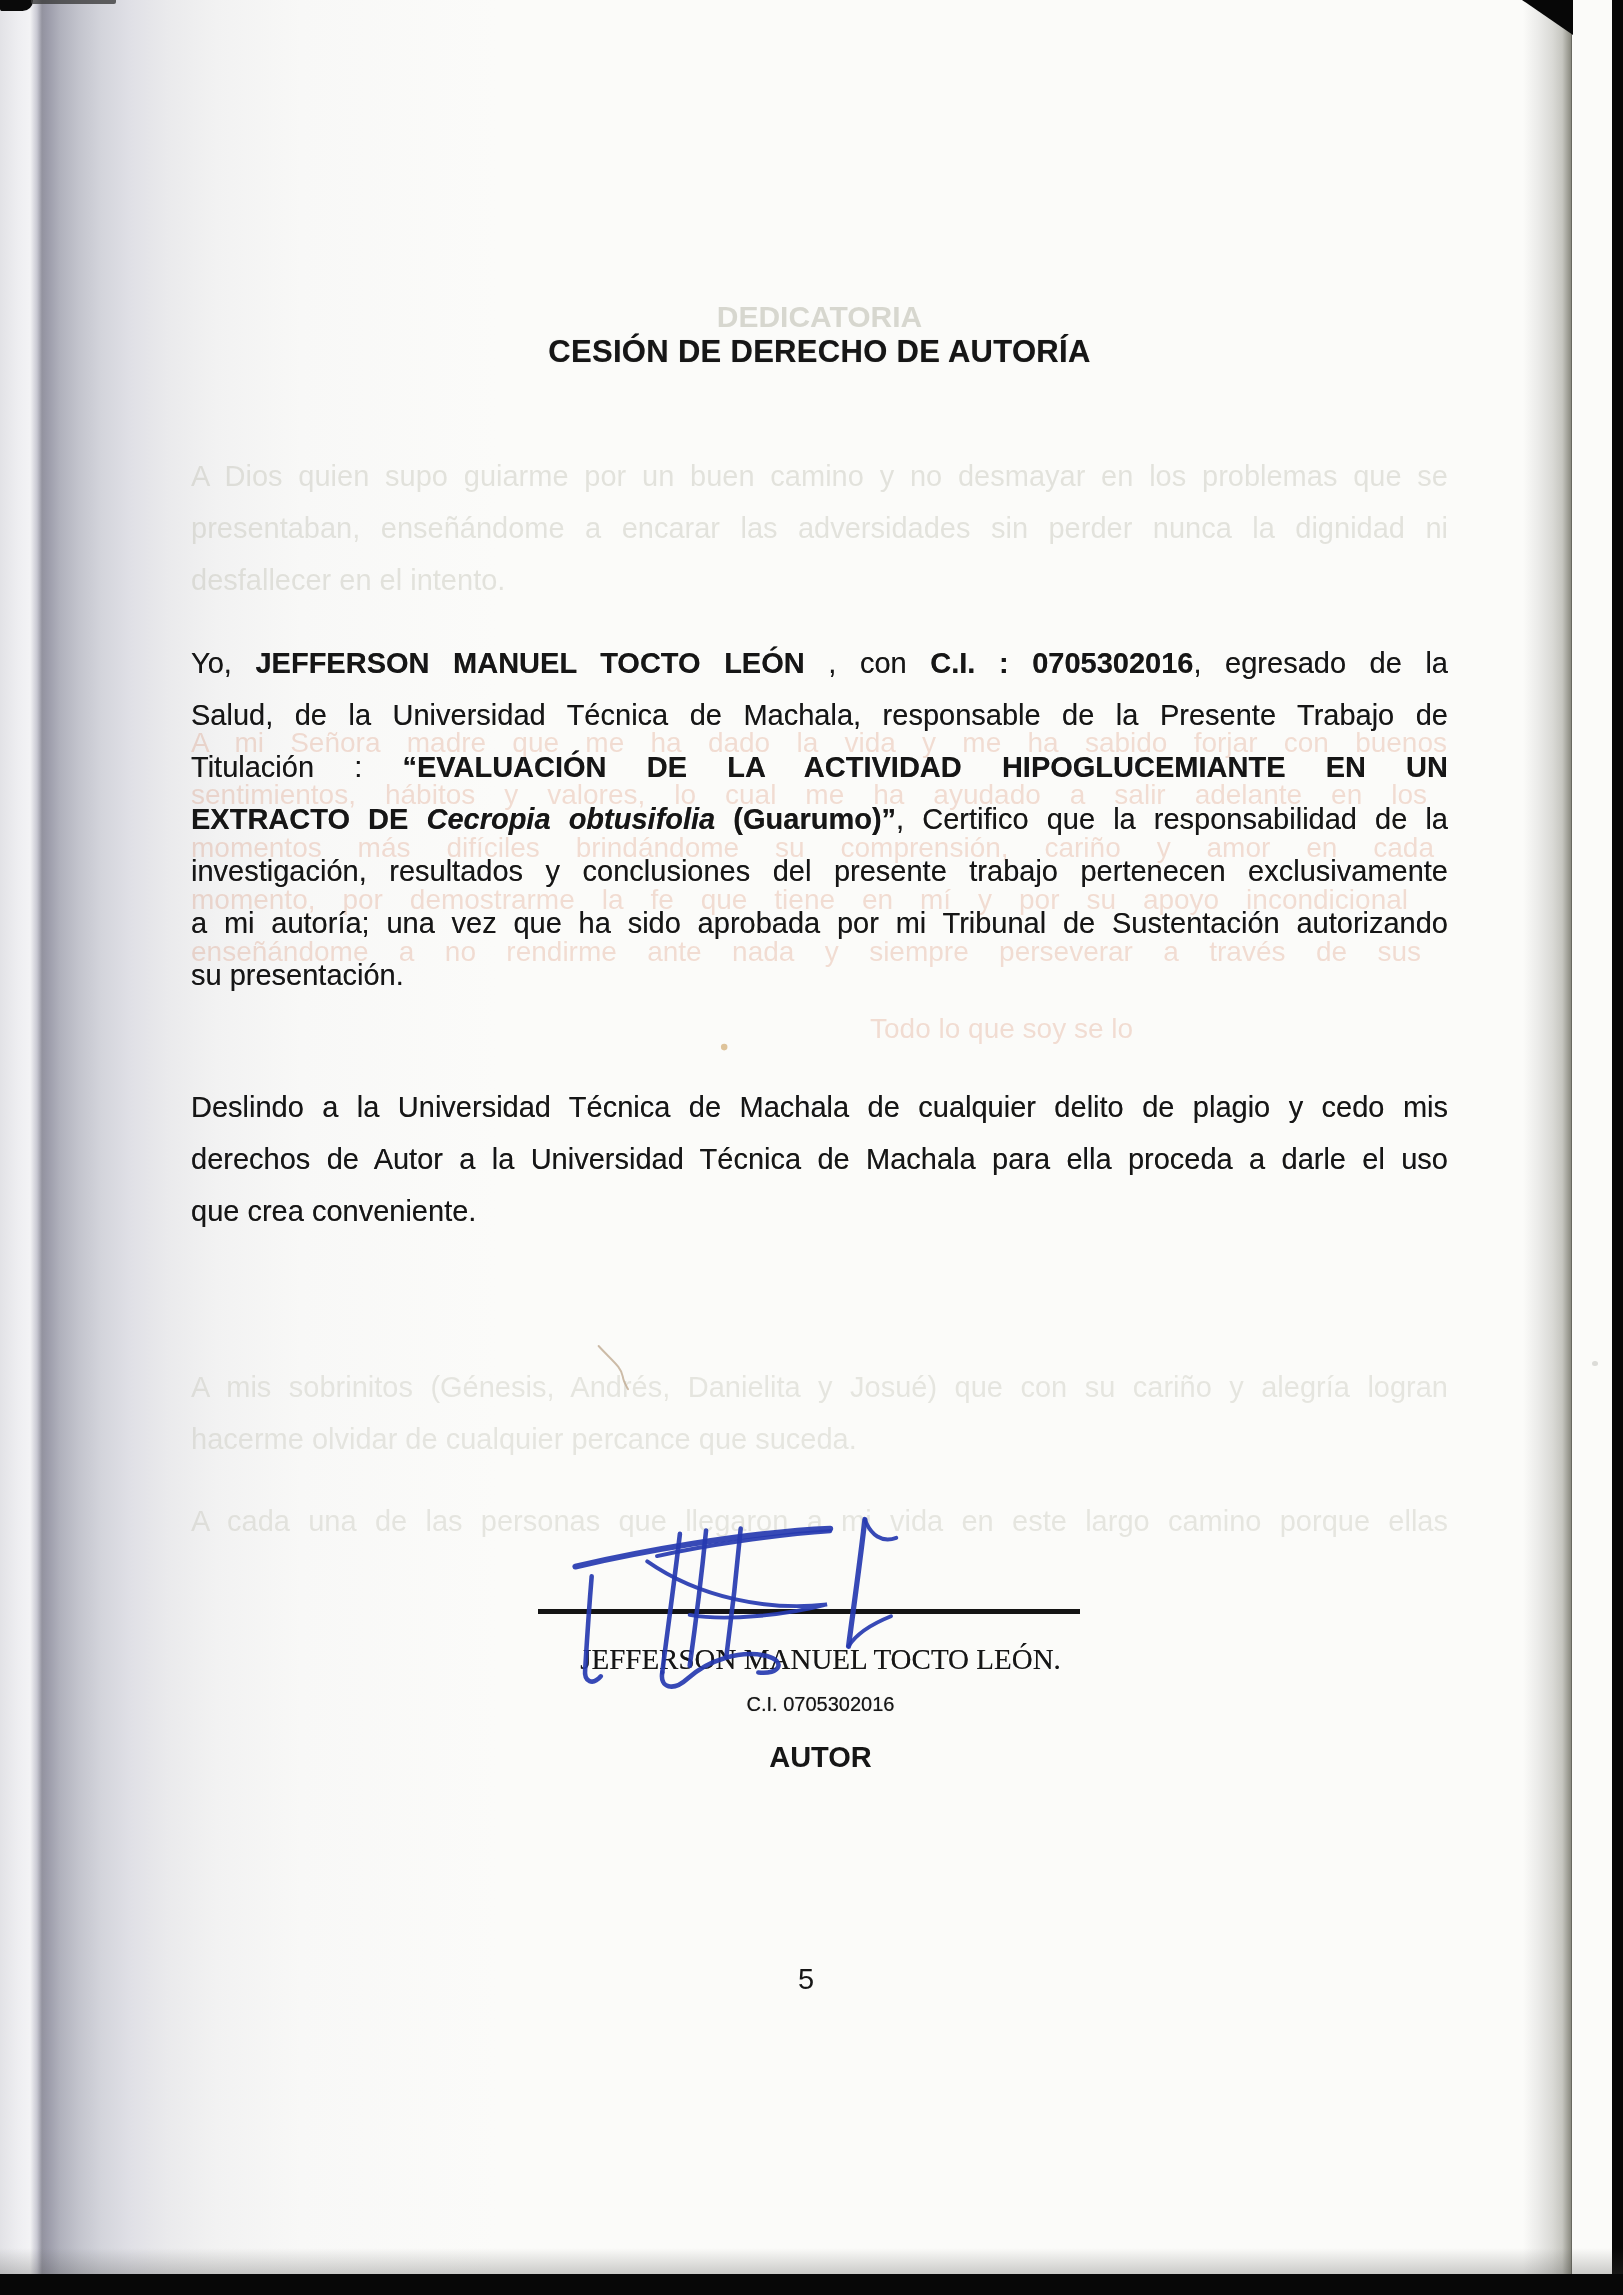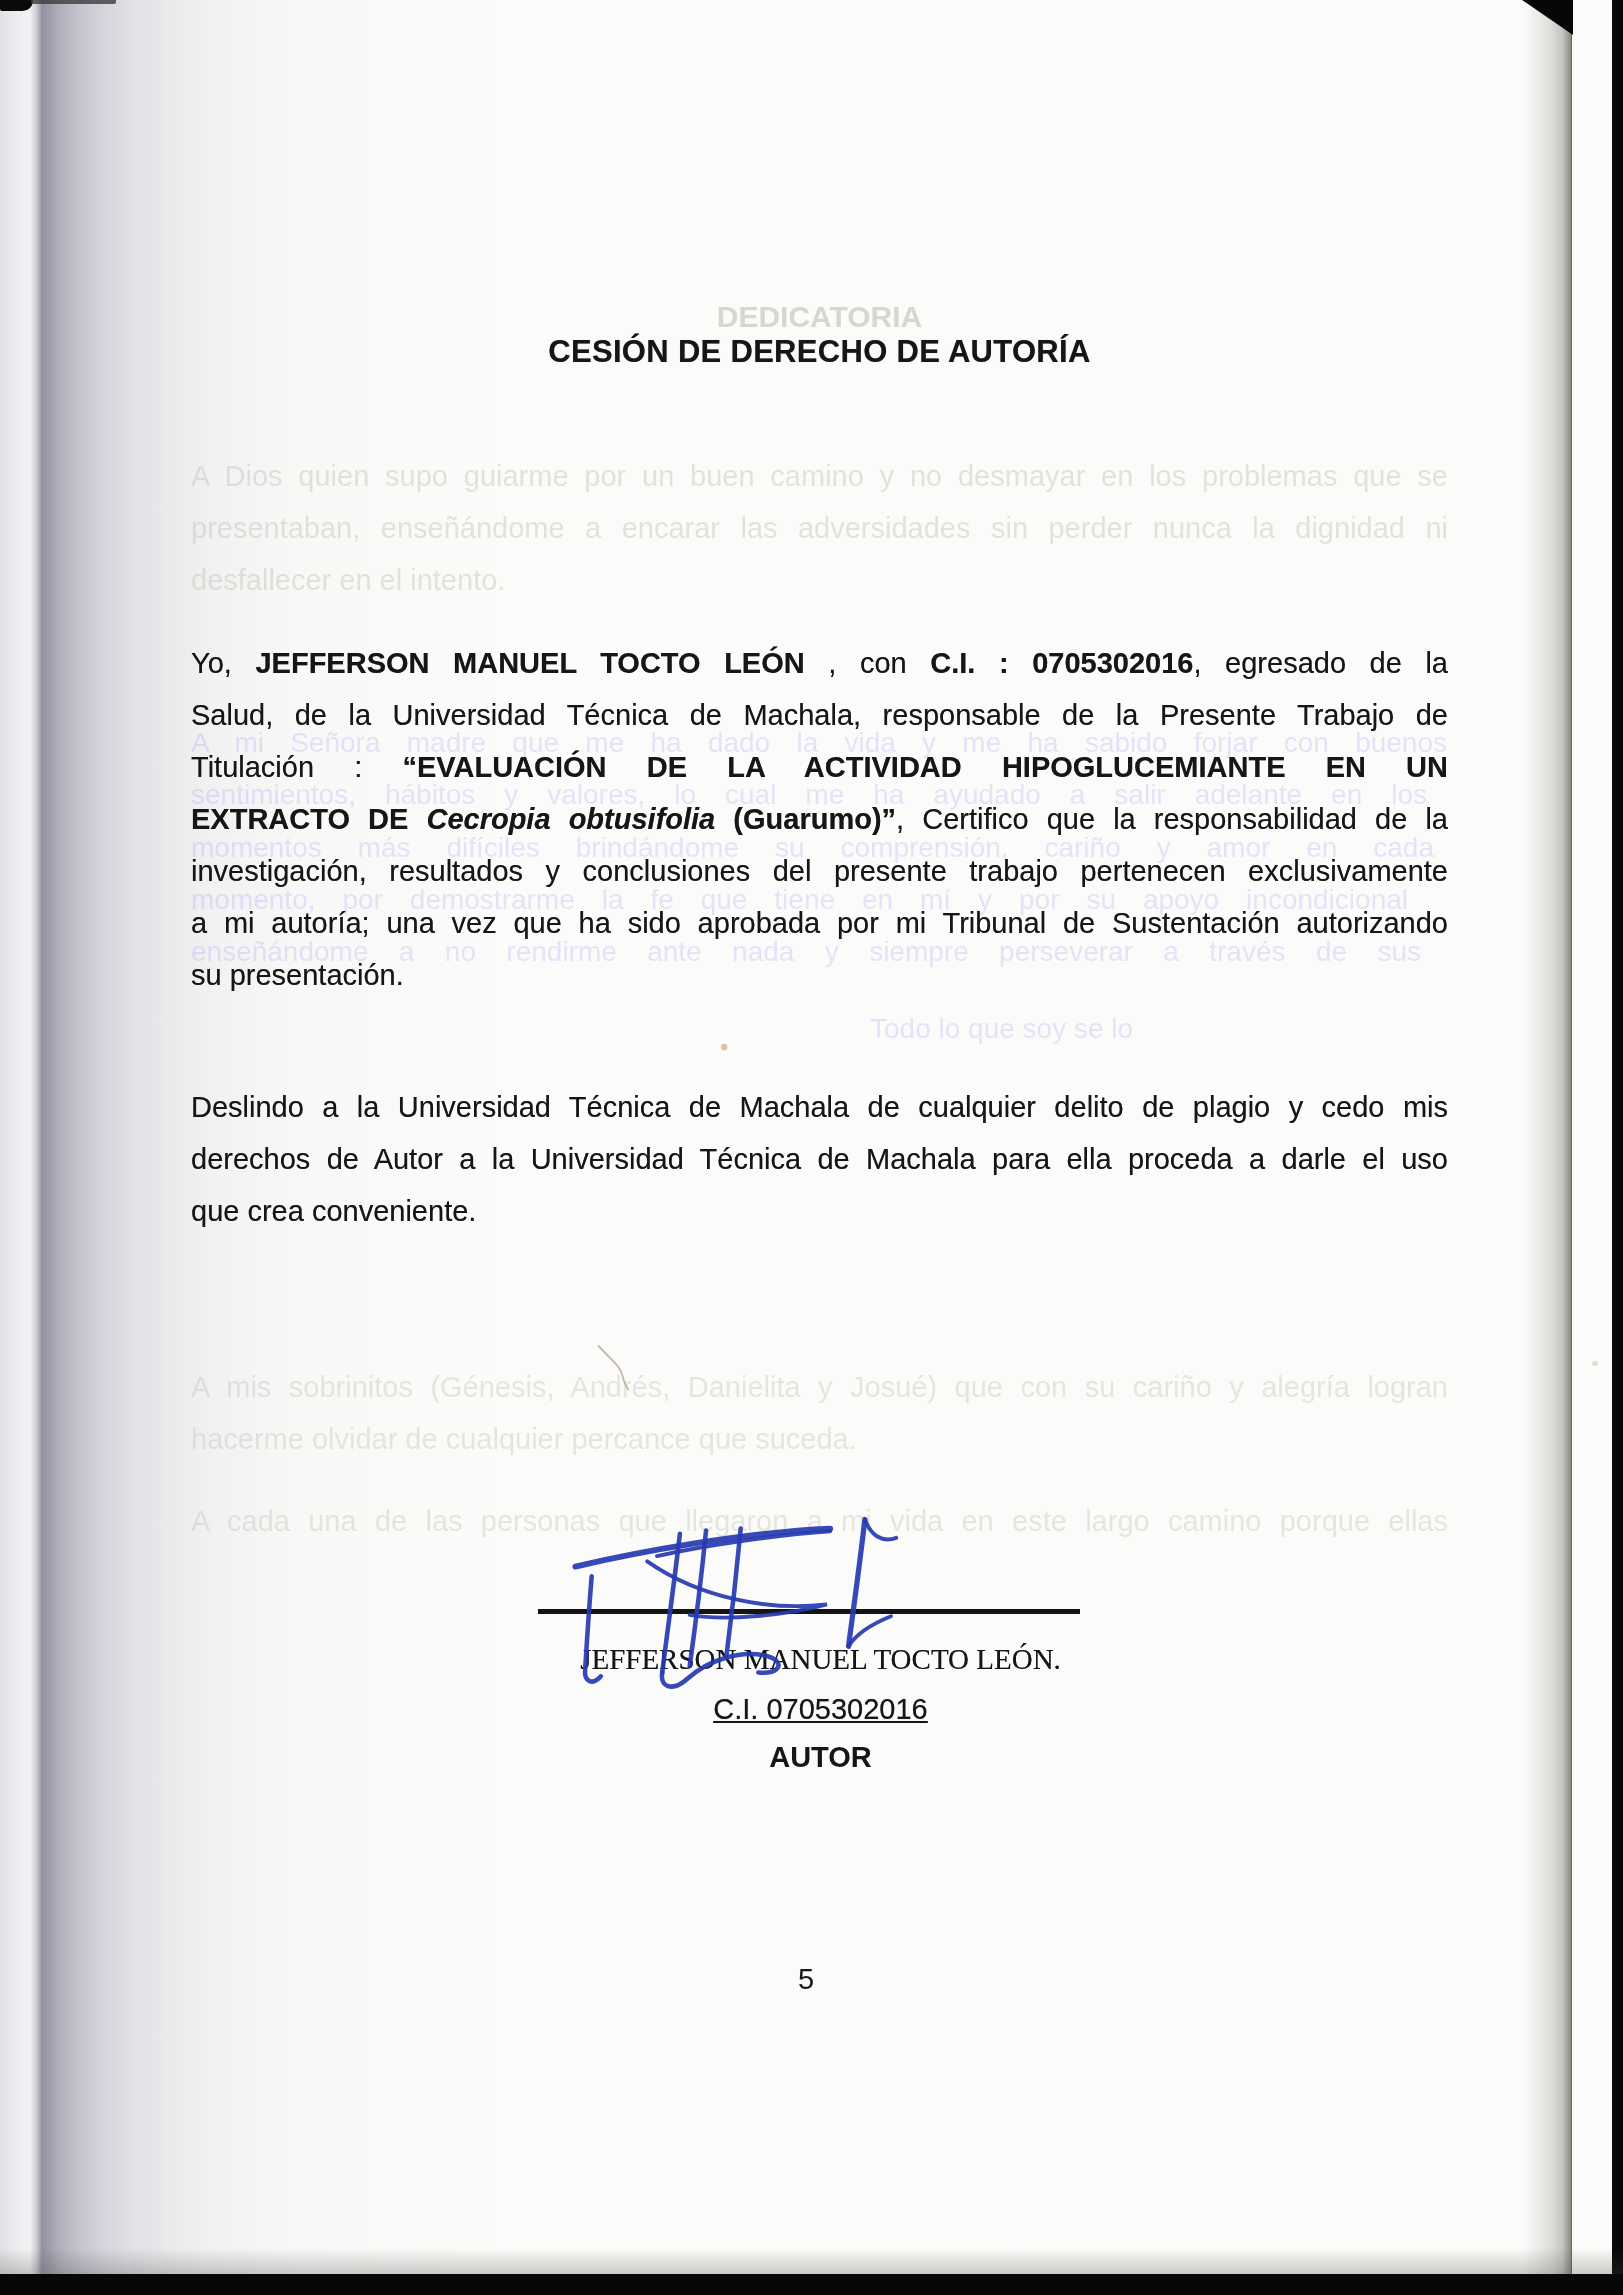--- a/index.html
+++ b/index.html
@@ -44,35 +44,35 @@
   #para2{top:1081px;}
   
   .bleed{color:#b5b5a6;z-index:2;filter:blur(0.5px);}
   .bleed .tline{text-shadow:none;}
   #bleed-title{left:191px;top:300px;width:1257px;text-align:center;
     font-size:30px;font-weight:700;opacity:.5;filter:blur(0.5px);}
   #bleed-p1{top:450px;opacity:.34;}
   #bleed-p2{top:1361px;opacity:.30;}
   #bleed-p3{top:1495px;opacity:.30;}
   #bleed-extra .extra{position:absolute;font-size:28px;height:52px;line-height:52px;
-    color:#8b5cf6;opacity:.16;filter:blur(0.7px);white-space:nowrap;
+    color:#c2410c;opacity:.16;filter:blur(0.7px);white-space:nowrap;
     text-align:justify;text-align-last:justify;z-index:2;}
   #bleed-extra .x0{top:717px;left:191px;width:1256px;}
   #bleed-extra .x1{top:769px;left:191px;width:1236px;}
   #bleed-extra .x2{top:822px;left:191px;width:1243px;}
   #bleed-extra .x3{top:874px;left:191px;width:1217px;}
   #bleed-extra .x4{top:926px;left:191px;width:1230px;}
   #bleed-extra .x5{top:1003px;left:870px;width:582px;text-align-last:auto;}
   
   .sig-line{left:538px;top:1609px;width:542px;height:5.2px;background:#141414;z-index:3;}
   #sig-ink{left:559px;top:1501px;z-index:4;}
   .sig-name{left:500px;top:1643px;width:641px;text-align:center;font-size:29px;z-index:3;
     text-shadow:0 0 0.4px rgba(10,10,10,.55);font-family:Liberation Serif, serif;}
-  .sig-ci{left:500px;top:1693px;width:641px;text-align:center;font-size:29px;z-index:3;
-    text-shadow:0 0 0.7px rgba(10,10,10,.6);text-decoration:underline;}
+  .sig-ci{left:500px;top:1693px;width:641px;text-align:center;font-size:20px;z-index:3;
+    text-shadow:0 0 0.7px rgba(10,10,10,.6);}
   .sig-role{left:500px;top:1741px;width:641px;text-align:center;font-size:29px;font-weight:700;z-index:3;}
   .page-num{left:191px;top:1963px;width:1230px;text-align:center;font-size:29px;z-index:3;}
   #artifacts{position:absolute;left:0;top:0;z-index:5;pointer-events:none;}
   .speck-white{position:absolute;left:1592px;top:1361px;width:5.9px;height:5.2px;background:#dcdcd8;
     border-radius:50%;z-index:8;}
 </style>
 </head>
 <body>
 
 <div id="page">

